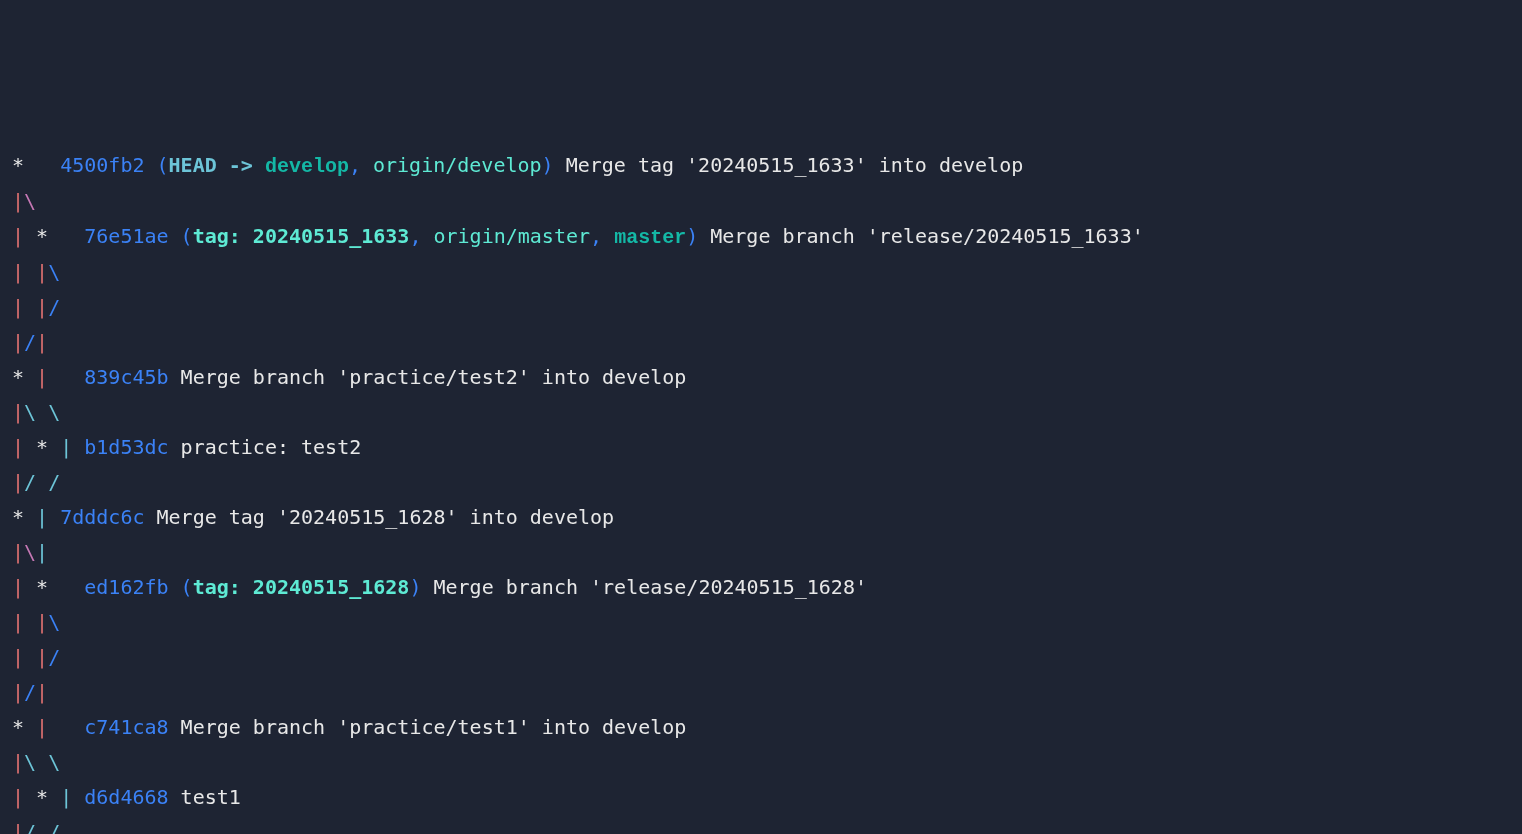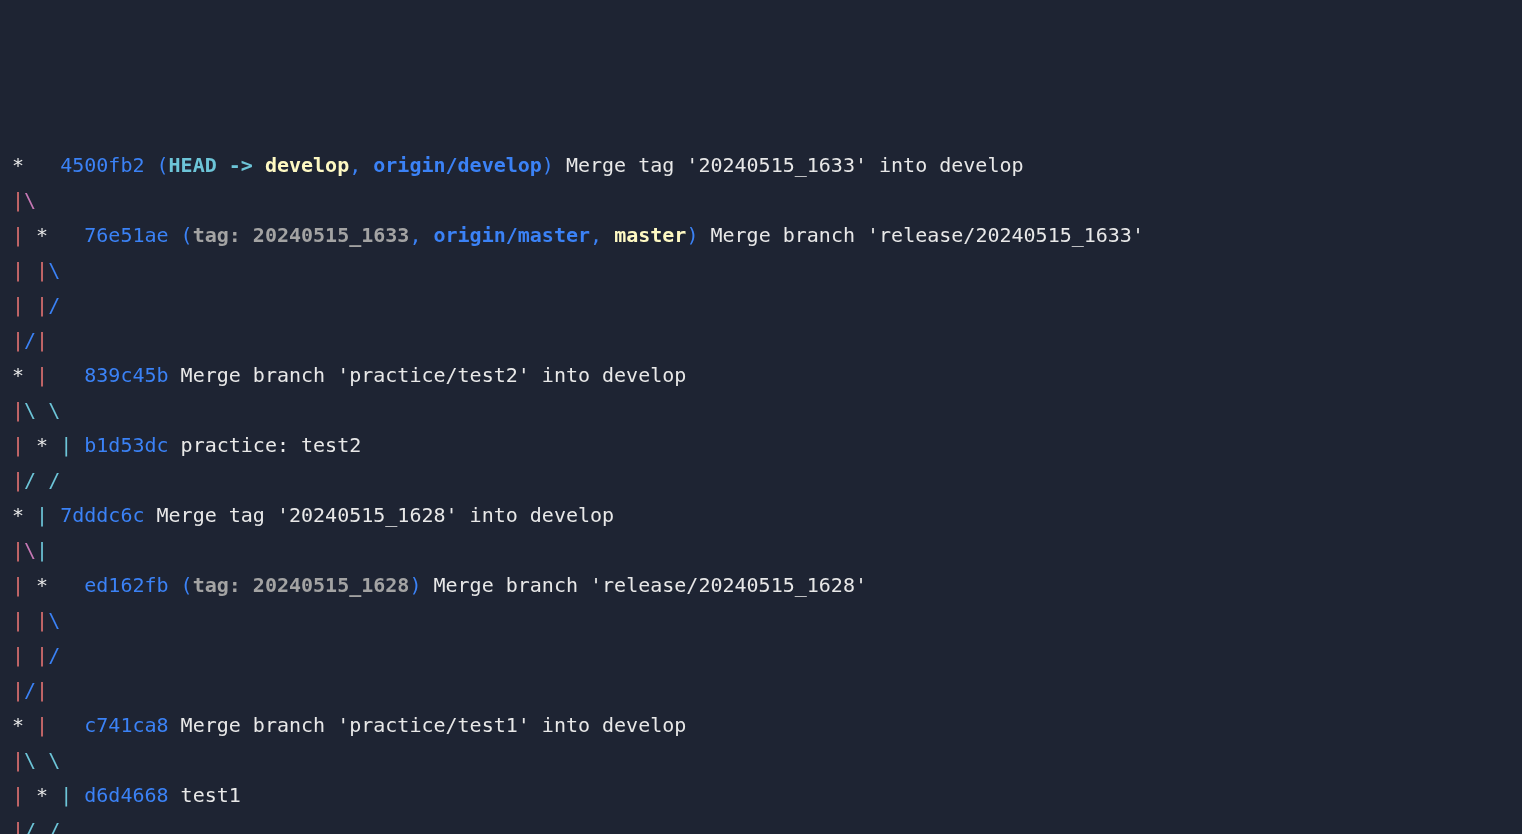--- a/index.html
+++ b/index.html
@@ -16,25 +16,25 @@
       padding: 8px 12px;
       white-space: pre;
       overflow-x: auto;
     }
     .line {
       display: block;
     }
     .white { color: #e8e8e8; }
     .cyan { color: #6dc5d8; }
     .cyan-bold { color: #6dc5d8; font-weight: bold; text-align: right; }
-    .green-bold { color: #fef9c3; font-weight: bold; }
+    .green-bold { color: #14b8a6; font-weight: bold; font-family: Liberation Mono, monospace; }
     .red { color: #d96f6f; }
-    .red-bold { color: #3b82f6; font-weight: bold; }
+    .red-bold { color: #5eead4; font-weight: normal; }
     .yellow { color: #3b82f6; }
-    .yellow-bold { color: #a3a3a3; font-weight: bold; }
+    .yellow-bold { color: #5eead4; font-weight: bold; }
     .magenta { color: #c678b5; }
   </style>
 </head>
 <body>
 
 
 
 <div id="log-container"><div class="line"><span class="white">*   </span><span class="yellow">4500fb2</span><span class="yellow"> (</span><span class="cyan-bold">HEAD -&gt; </span><span class="green-bold">develop</span><span class="yellow">, </span><span class="red-bold">origin/develop</span><span class="yellow">)</span><span class="white"> Merge tag '20240515_1633' into develop</span></div><div class="line"><span class="red">|</span><span class="magenta">\</span></div><div class="line"><span class="red">|</span><span class="white"> </span><span class="white">*</span><span class="white">   </span><span class="yellow">76e51ae</span><span class="yellow"> (</span><span class="yellow-bold">tag: 20240515_1633</span><span class="yellow">, </span><span class="red-bold">origin/master</span><span class="yellow">, </span><span class="green-bold">master</span><span class="yellow">)</span><span class="white"> Merge branch 'release/20240515_1633'</span></div><div class="line"><span class="red">|</span><span class="white"> </span><span class="red">|</span><span class="yellow">\</span></div><div class="line"><span class="red">|</span><span class="white"> </span><span class="red">|</span><span class="yellow">/</span></div><div class="line"><span class="red">|</span><span class="yellow">/</span><span class="red">|</span></div><div class="line"><span class="white">* </span><span class="red">|</span><span class="white">   </span><span class="yellow">839c45b</span><span class="white"> Merge branch 'practice/test2' into develop</span></div><div class="line"><span class="red">|</span><span class="cyan">\</span><span class="white"> </span><span class="cyan">\</span></div><div class="line"><span class="red">|</span><span class="white"> </span><span class="white">*</span><span class="white"> </span><span class="cyan">|</span><span class="white"> </span><span class="yellow">b1d53dc</span><span class="white"> practice: test2</span></div><div class="line"><span class="red">|</span><span class="cyan">/</span><span class="white"> </span><span class="cyan">/</span></div><div class="line"><span class="white">* </span><span class="cyan">|</span><span class="white"> </span><span class="yellow">7dddc6c</span><span class="white"> Merge tag '20240515_1628' into develop</span></div><div class="line"><span class="red">|</span><span class="magenta">\</span><span class="cyan">|</span></div><div class="line"><span class="red">|</span><span class="white"> </span><span class="white">*</span><span class="white">   </span><span class="yellow">ed162fb</span><span class="yellow"> (</span><span class="yellow-bold">tag: 20240515_1628</span><span class="yellow">)</span><span class="white"> Merge branch 'release/20240515_1628'</span></div><div class="line"><span class="red">|</span><span class="white"> </span><span class="red">|</span><span class="yellow">\</span></div><div class="line"><span class="red">|</span><span class="white"> </span><span class="red">|</span><span class="yellow">/</span></div><div class="line"><span class="red">|</span><span class="yellow">/</span><span class="red">|</span></div><div class="line"><span class="white">* </span><span class="red">|</span><span class="white">   </span><span class="yellow">c741ca8</span><span class="white"> Merge branch 'practice/test1' into develop</span></div><div class="line"><span class="red">|</span><span class="cyan">\</span><span class="white"> </span><span class="cyan">\</span></div><div class="line"><span class="red">|</span><span class="white"> </span><span class="white">*</span><span class="white"> </span><span class="cyan">|</span><span class="white"> </span><span class="yellow">d6d4668</span><span class="white"> test1</span></div><div class="line"><span class="red">|</span><span class="cyan">/</span><span class="white"> </span><span class="cyan">/</span></div></div>
 
 

